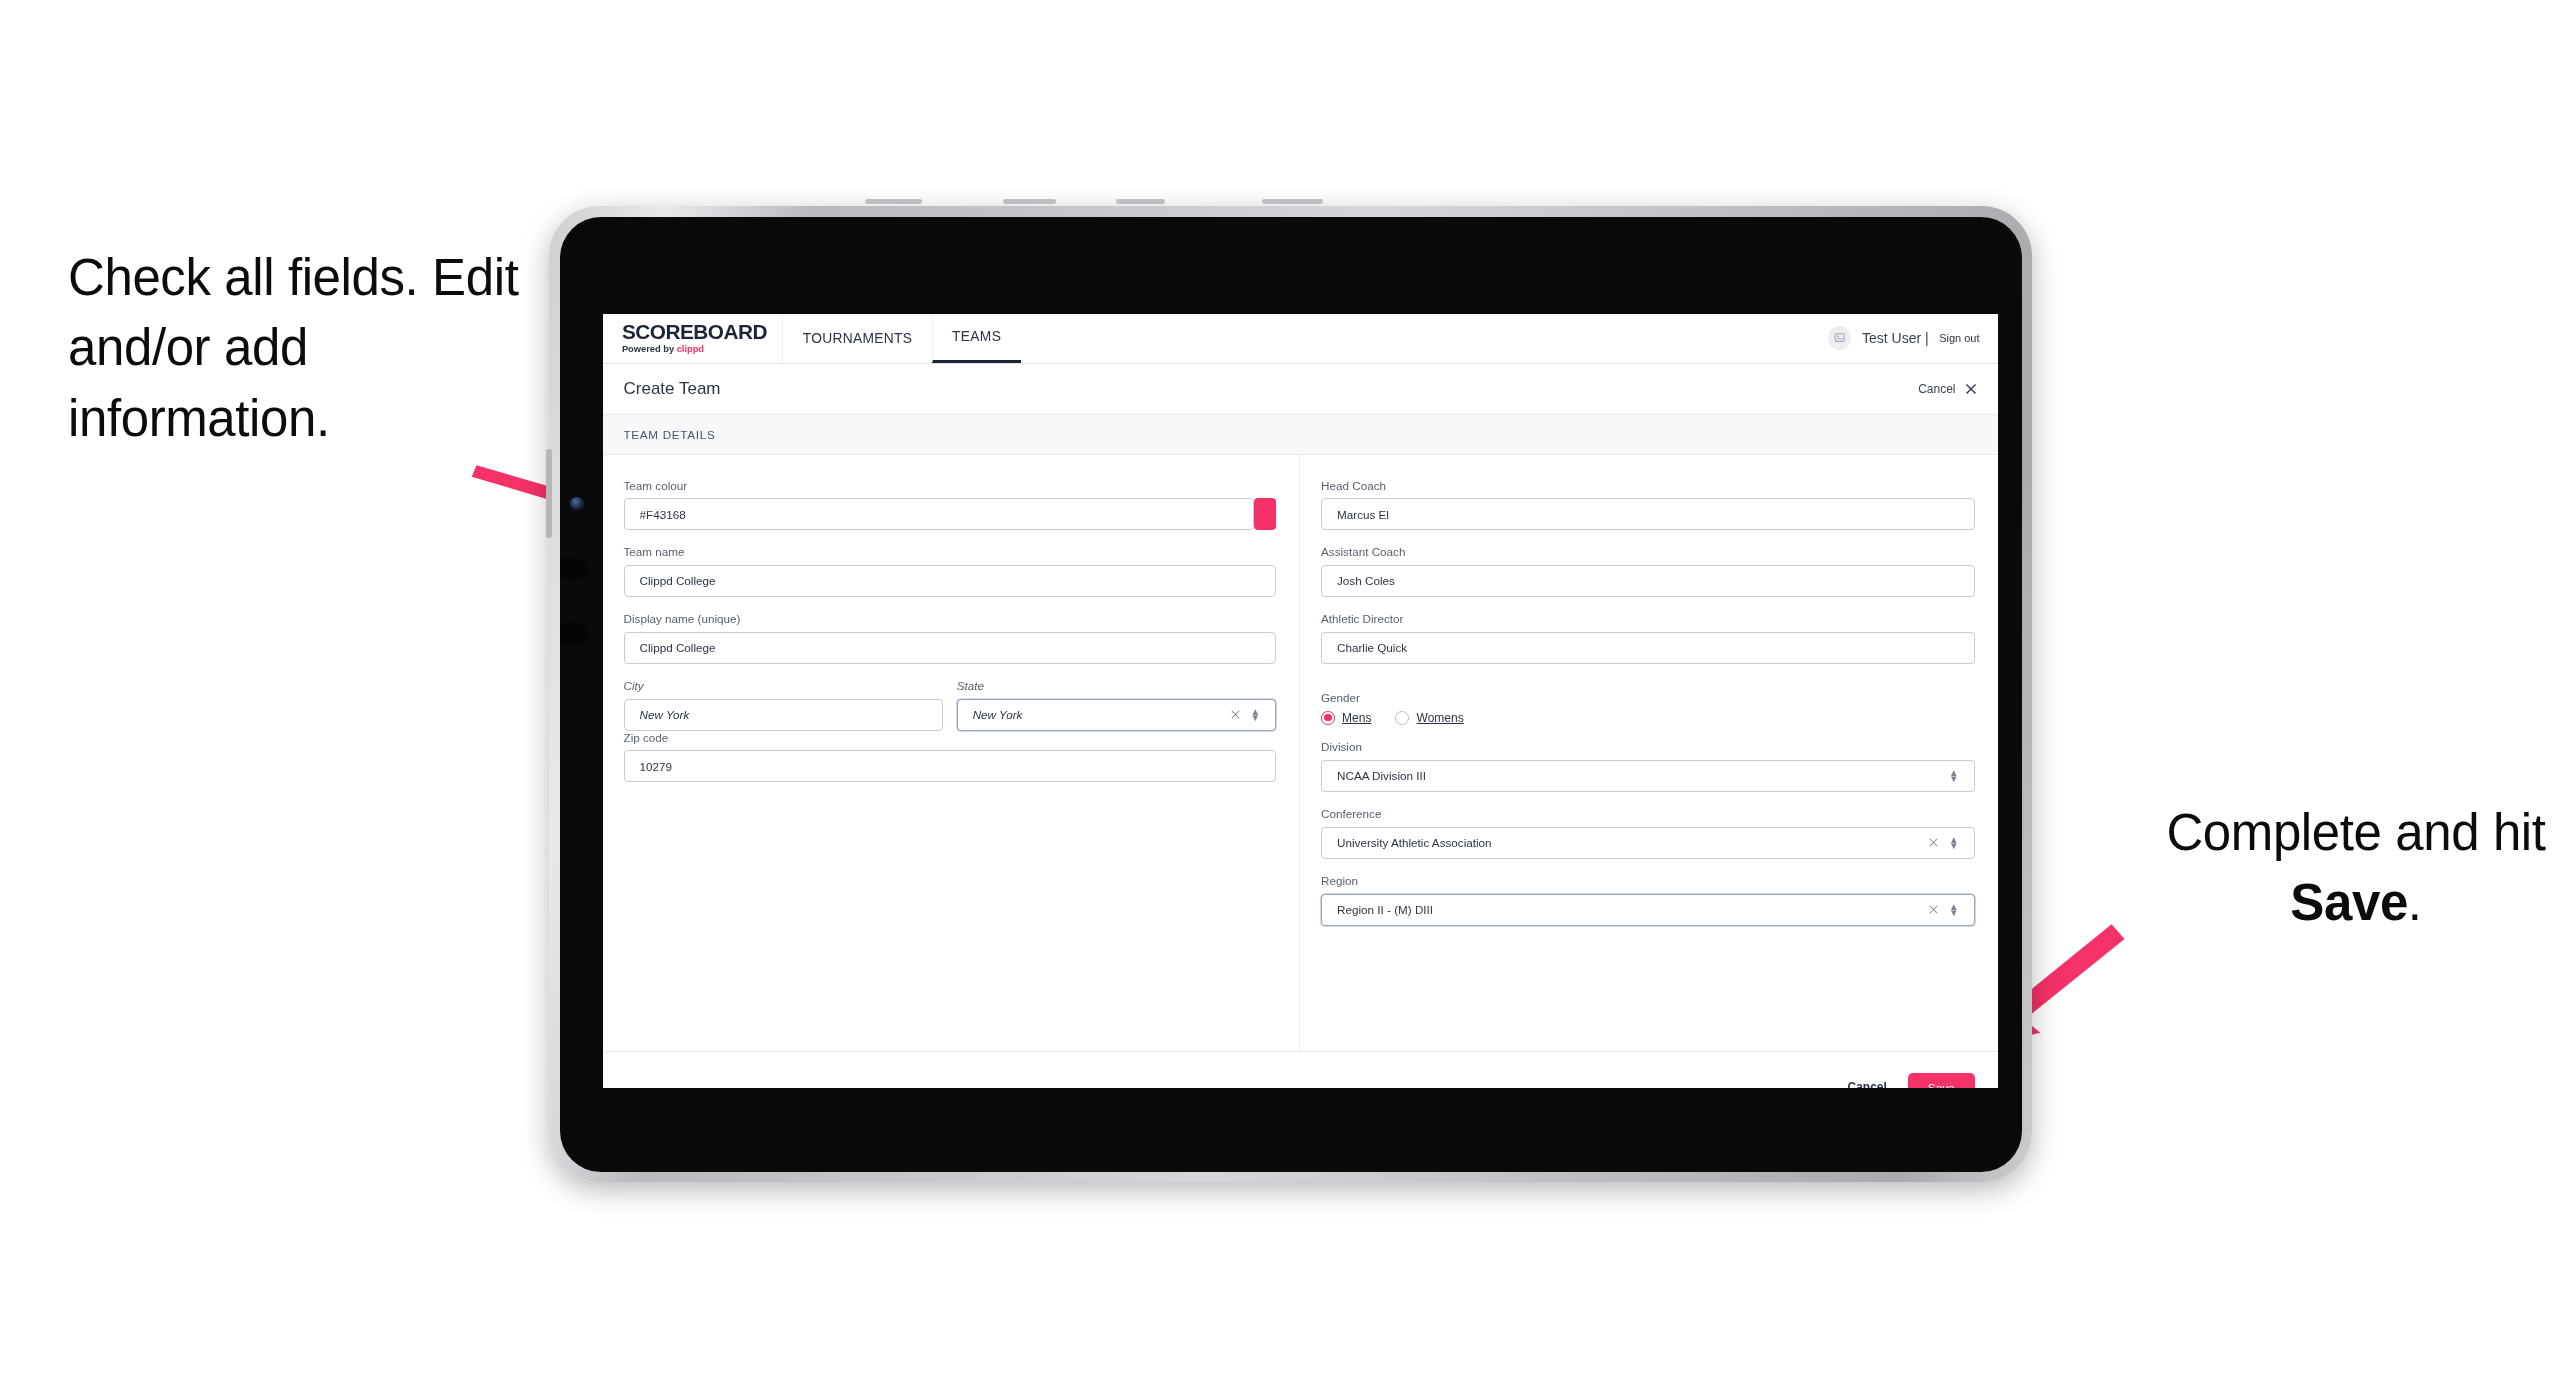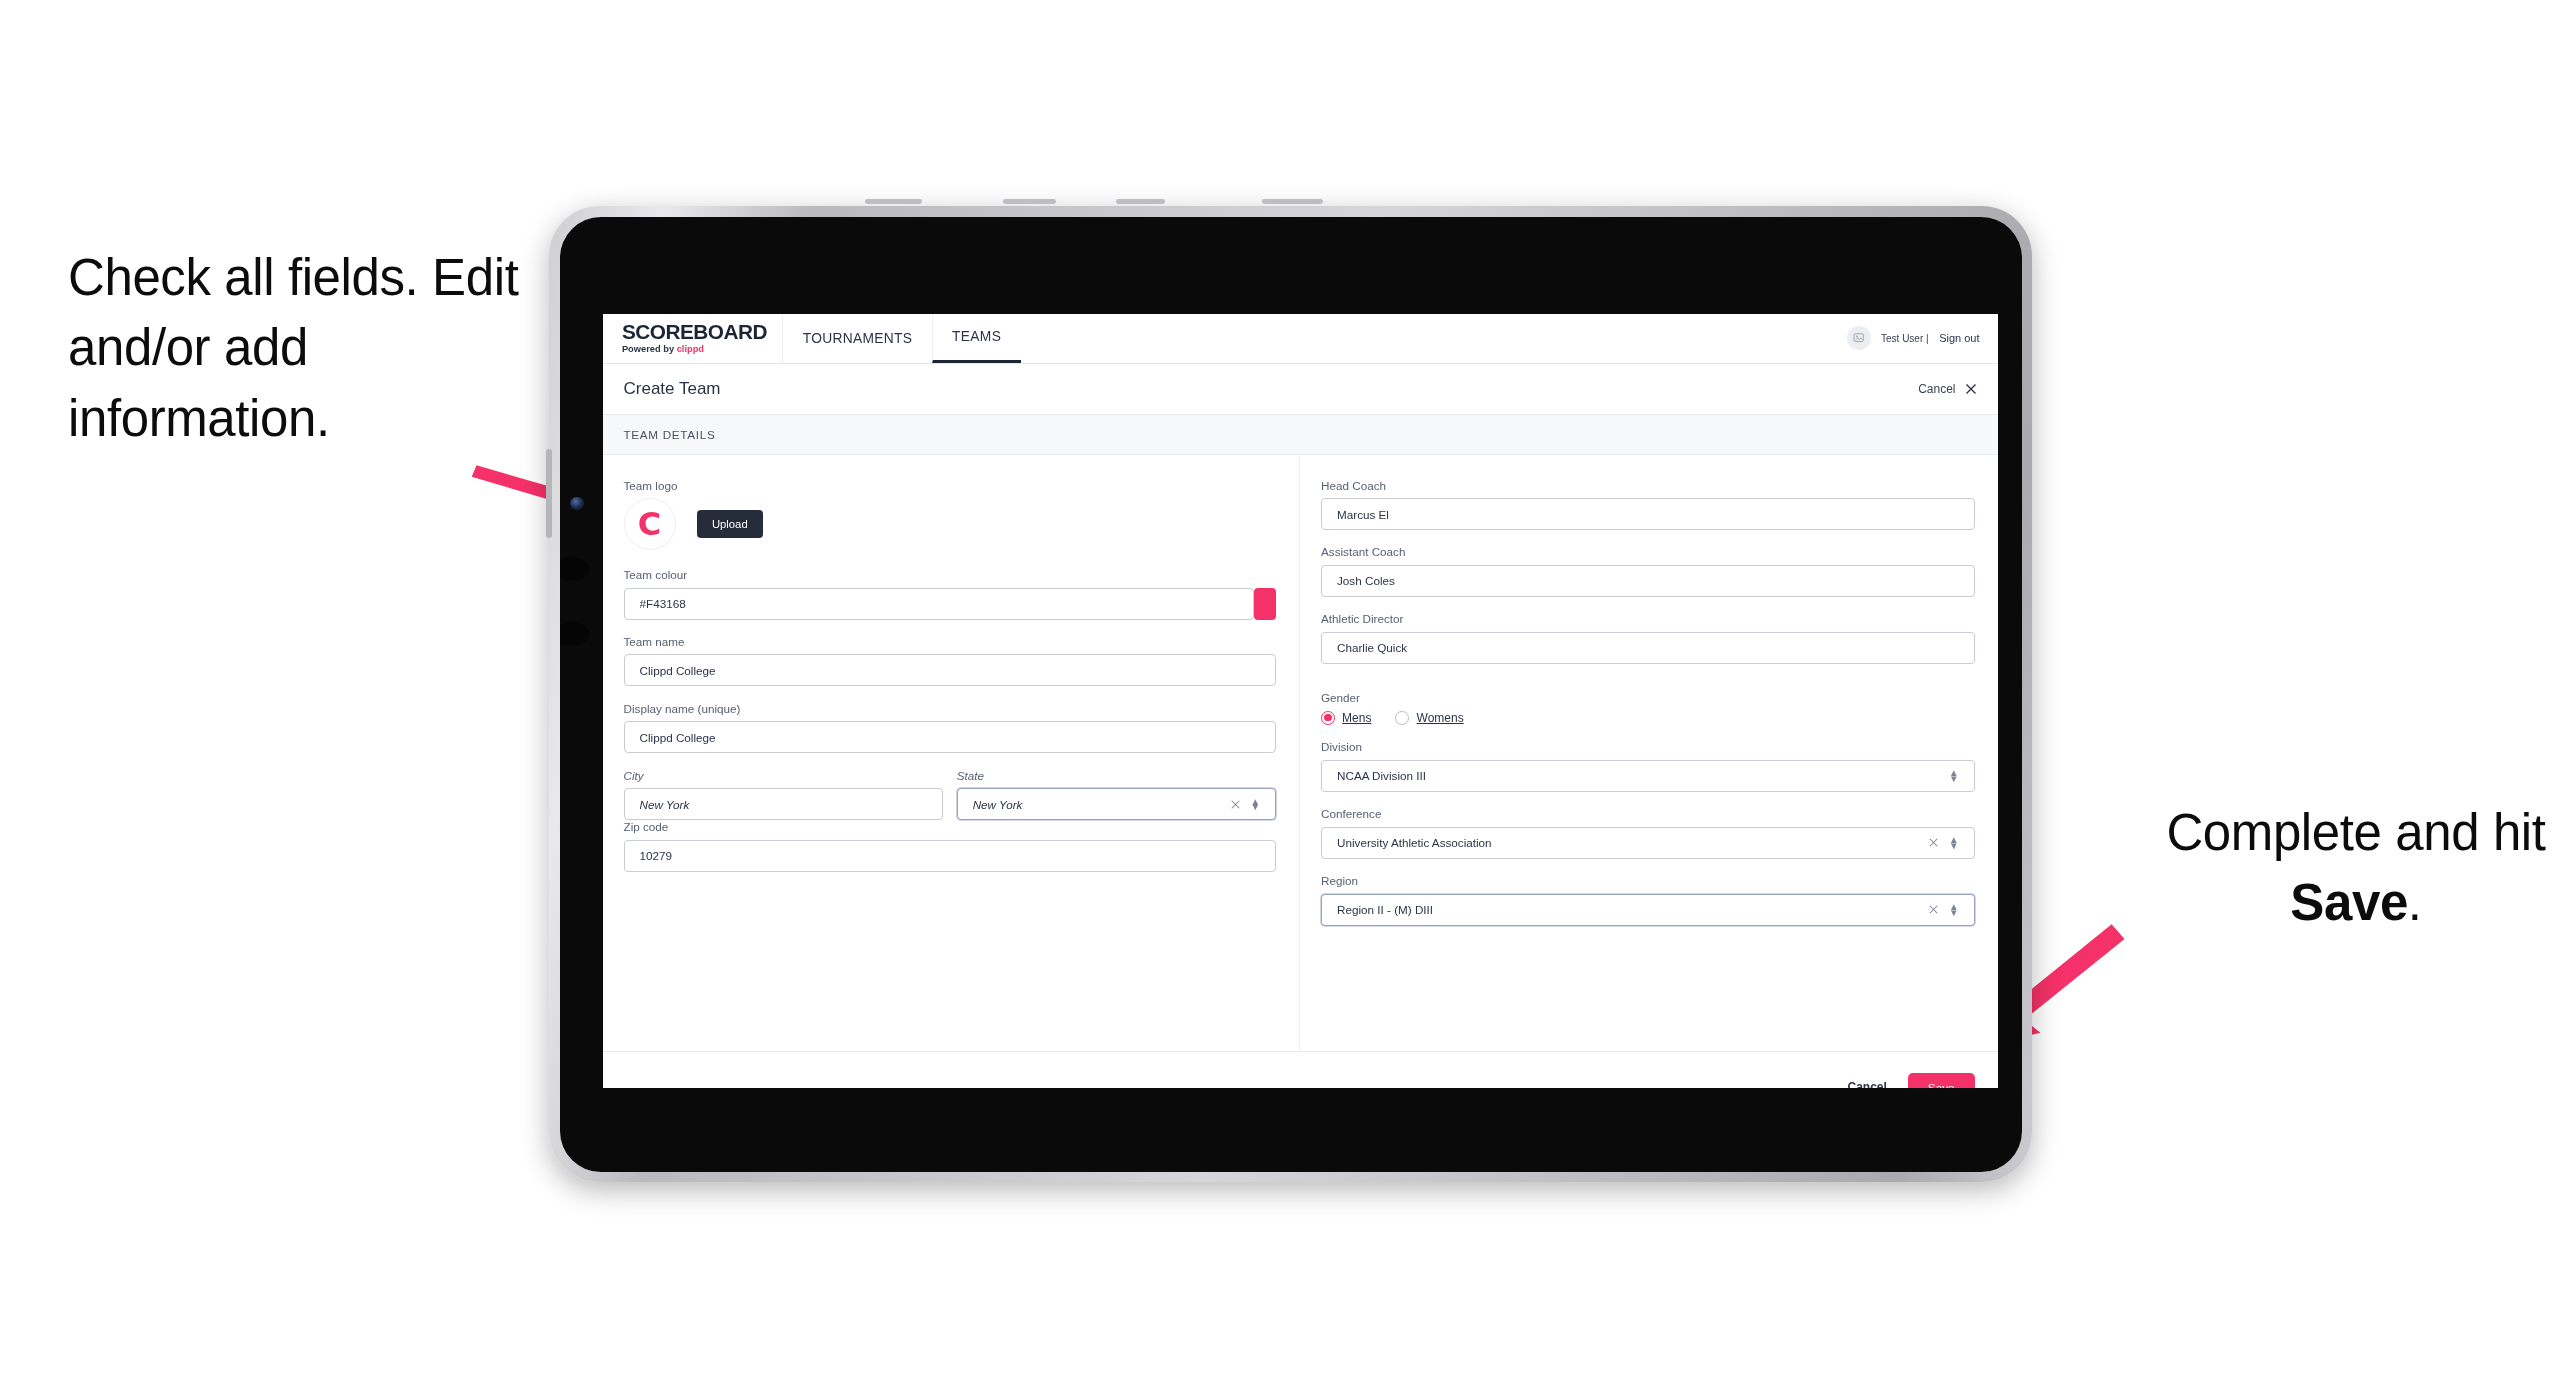--- a/index.html
+++ b/index.html
@@ -50,21 +50,21 @@
      font-family:"Liberation Sans",sans-serif;transform:scaleX(1.04);transform-origin:left;}
   #brand-sub{font-size:9.3px;color:#2b3346;margin-top:2.4px;font-weight:bold;}
   #brand-sub .pink{color:#f43168;margin-top:22px;}
   .navtab{display:flex;align-items:center;padding:0 19.4px;font-size:13.8px;color:#2b3346;
      letter-spacing:0.3px;cursor:pointer;position:relative;}
   .navtab.active{border-bottom:3.2px solid #1c2536;}
   .navtab.active,.navtab{border-left:0.8px solid #eceef1;}
   #header-right{margin-left:auto;display:flex;align-items:center;gap:10.5px;padding-right:18px;}
   #avatar{width:23.5px;height:23.5px;border-radius:50%;background:#eceef1;display:flex;
      align-items:center;justify-content:center;}
-  #user-name{font-size:10px;color:#3a4253;}
+  #user-name{font-size:14px;color:#3a4253;}
   #signout{font-size:11px;color:#2b3346;cursor:pointer;}
 
   
   #create-bar{height:50px;display:flex;align-items:center;padding:0 21px;
      border-bottom:0.8px solid #e8eaee;background:#fff;}
   #create-title{font-size:17px;color:#2b3346;}
   #cancel-x{margin-left:auto;display:flex;align-items:center;gap:9px;
      font-size:12px;color:#3a4253;cursor:pointer;}
 
   
@@ -177,29 +177,20 @@
       </div>
 
       <div id="section-bar">
         <div id="section-label">TEAM DETAILS</div>
       </div>
 
       <div id="form">
 
         <div id="col-left">
 
-          <div class="fld">
-            <div class="lbl">Team logo</div>
-            <div id="logo-row">
-              <div id="logo-circle">
-                <span id="logo-letter">C</span>
-              </div>
-              <div id="upload-btn">Upload</div>
-            </div>
-          </div>
 
           <div class="fld">
             <div class="lbl">Team colour</div>
             <div id="colour-row">
               <div class="inp">
                 <span class="val">#F43168</span>
               </div>
               <div id="swatch" style="background: rgb(244, 49, 104);"></div>
             </div>
           </div>

